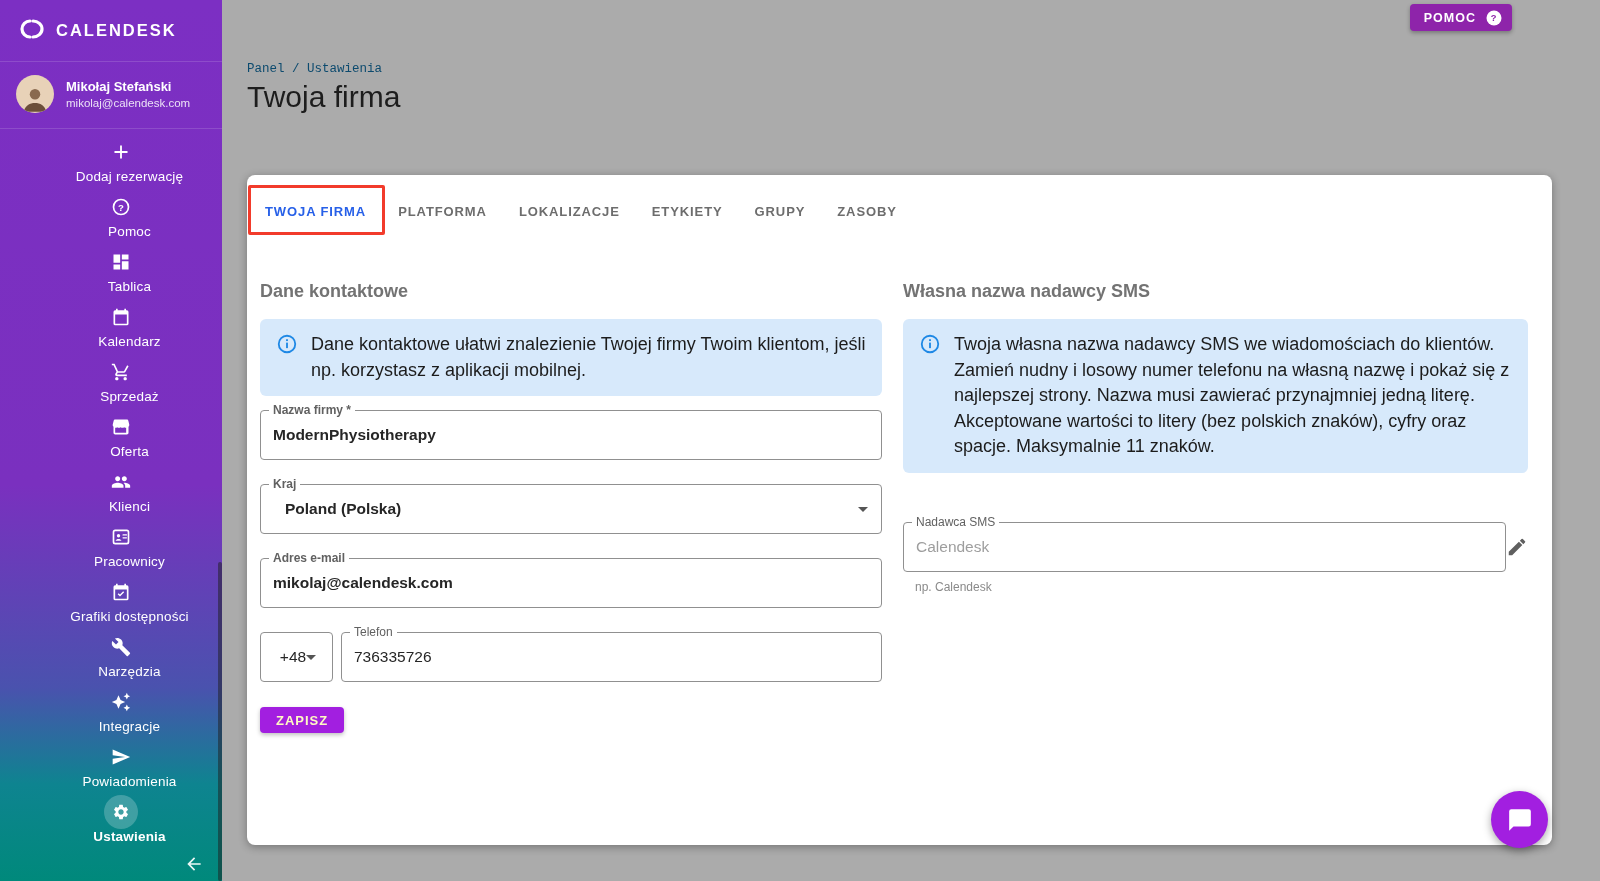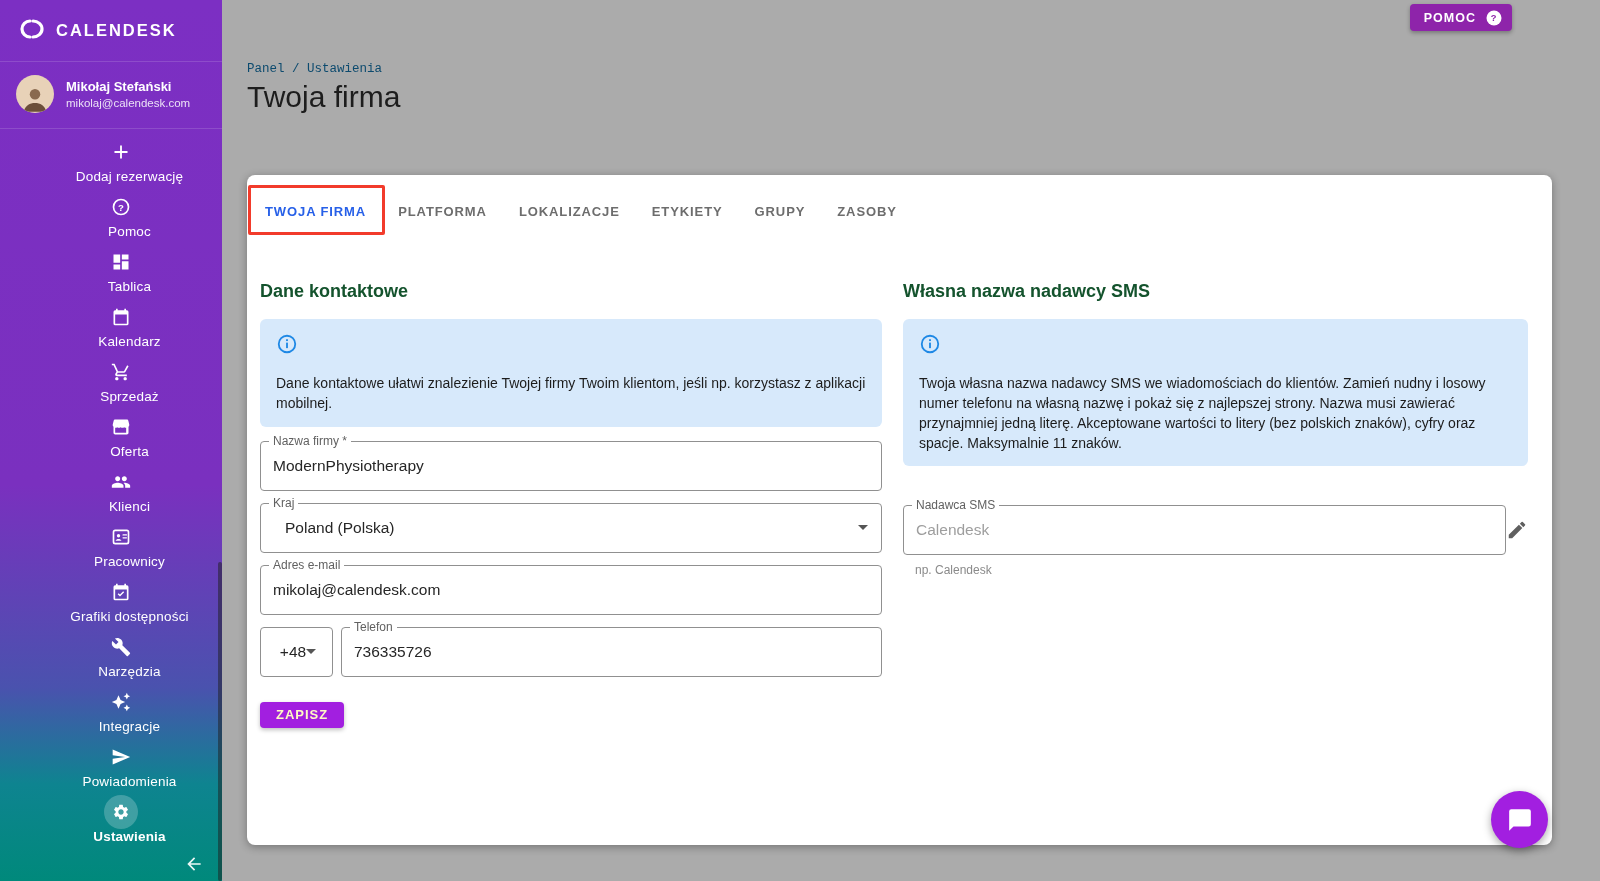--- a/index.html
+++ b/index.html
@@ -40,42 +40,42 @@
     box-shadow:0 2px 8px rgba(0,0,0,.32); }
 
   .tabs { display:flex; margin:12px 0 0 2px; height:48px; align-items:stretch; }
   .tab { padding:0 16px; display:flex; align-items:center; font-size:13px; font-weight:700; letter-spacing:.9px;
     color:#6d6d6d; cursor:pointer; }
   .tab.active { color:#2760e8; }
   .tab-annotation { position:absolute; left:1px; top:10px; width:137px; height:50px; border:3px solid #f23b2b;
     border-radius:2px; pointer-events:none; }
 
   .card-body { padding:46px 24px 0 13px; display:grid; grid-template-columns:622px 1fr; column-gap:21px; }
-  .section-heading { font-size:18px; font-weight:700; color:#14532d; margin-bottom:17px; }
+  .section-heading { font-size:18px; font-weight:700; color:#737373; margin-bottom:17px; }
   .info-box { background:#d7e9fb; border-radius:6px; padding:13px 16px; display:flex; gap:13px;
-    font-size:14px; line-height:1.42; color:#1c1c1c;flex-direction:column; }
+    font-size:18px; line-height:1.42; color:#1c1c1c; }
   .info-box svg { width:22px; height:22px; flex-shrink:0; margin-top:1px; }
 
   .fields { margin-top:14px; }
   .field { position:relative; height:50px; border:1px solid #909090; border-radius:4px; background:#fff;
     display:flex; align-items:center; padding:0 12px; cursor:text; }
   .field .flabel { position:absolute; top:-8px; left:8px; background:#fff; padding:0 4px; font-size:12px; color:#616161; white-space:nowrap; }
   .field .fvalue { font-size:15.5px; color:#262626; }
   .field.ghost .fvalue { color:#9e9e9e; }
-  .mb24 { margin-bottom:12px; }
+  .mb24 { margin-bottom:24px;font-weight:bold; }
   .form-row { display:grid; grid-template-columns:249px 130px 1fr; column-gap:23px; margin-bottom:24px; }
   .phone-row { display:grid; grid-template-columns:73px 1fr; column-gap:8px; }
   .caret { position:absolute; right:13px; width:0; height:0; border-left:5px solid transparent; border-right:5px solid transparent; border-top:5px solid #555; }
   .prefix-field { justify-content:center; padding:0 9px 0 12px; cursor:pointer; }
   .prefix-field .caret { position:static; }
 
   .save-btn { margin-top:25px; height:26px; padding:0 16px; background:#a21fe0; color:#fef9c3; border:none; border-radius:4px;
     font-size:13px; font-weight:700; letter-spacing:1px; cursor:pointer; box-shadow:0 2px 4px rgba(0,0,0,.25); font-family:inherit; }
 
-  .sms-field-row { margin-top:39px; display:flex; align-items:center; }
+  .sms-field-row { margin-top:49px; display:flex; align-items:center; }
   .sms-field-row .field { flex:1; }
   .pencil { width:22px; height:22px; color:#5f5f5f; cursor:pointer; flex-shrink:0; }
   .helper-text { margin:8px 0 0 12px; font-size:12px; color:#8a8a8a; }
 
   .fab { position:absolute; right:52px; bottom:33px; width:57px; height:57px; border-radius:50%; background:#a21fe0;
     border:none; display:flex; align-items:center; justify-content:center; cursor:pointer; box-shadow:0 3px 8px rgba(0,0,0,.35); }
   .fab svg { width:26px; height:26px; }
 </style>
 </head>
 <body>

